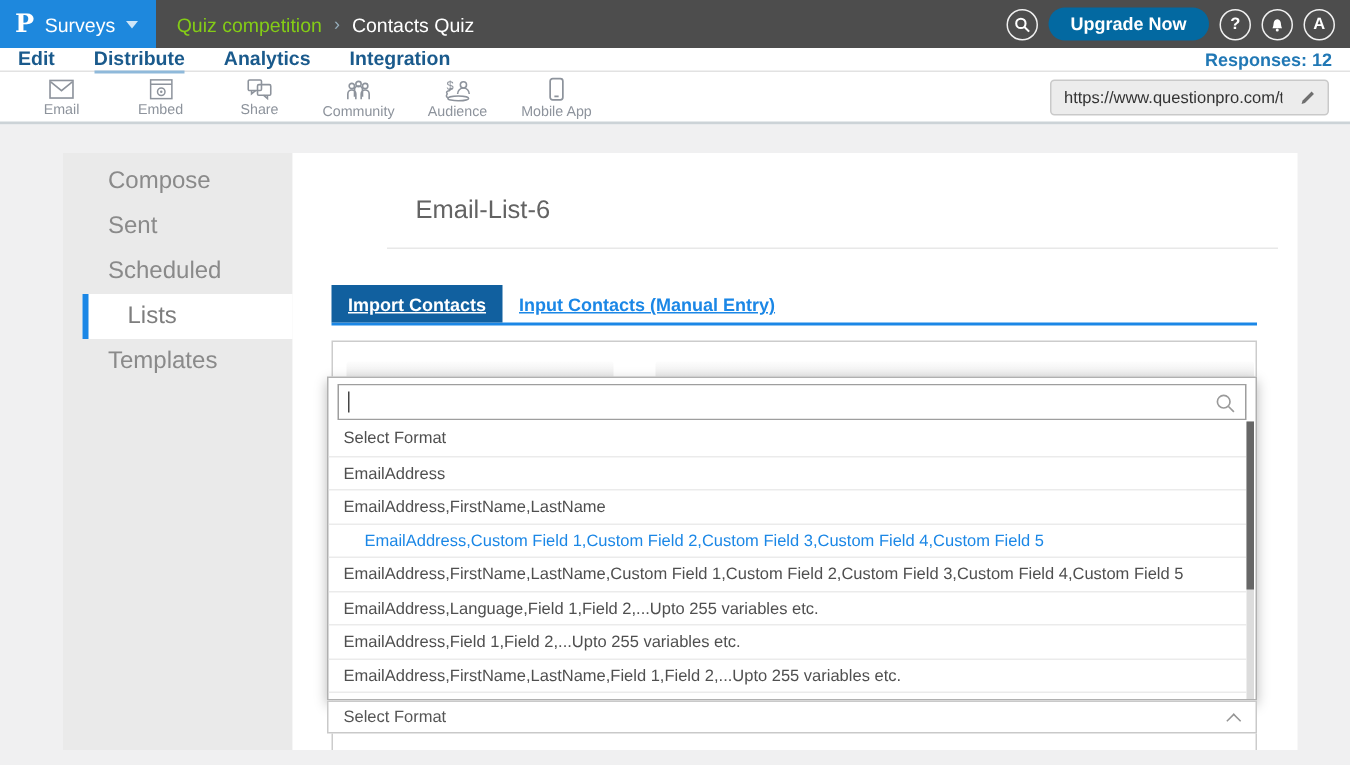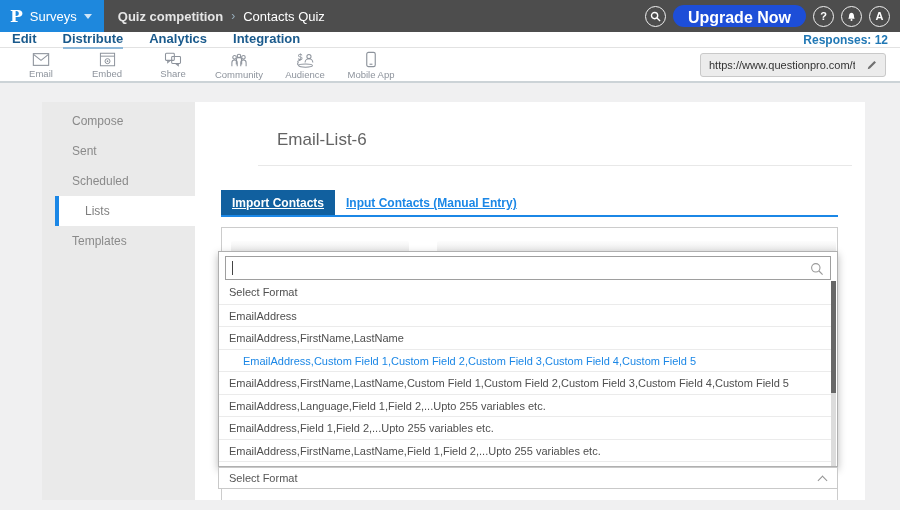--- a/index.html
+++ b/index.html
@@ -6,26 +6,26 @@
   html,body { width:900px; height:510px; overflow:hidden; }
   body { font-family:"Liberation Sans", sans-serif; background:#f0f0f1; }
 
   
   .topbar { height:32px; background:#4d4d4d; display:flex; align-items:center; }
   .logo-block { height:32px; background:#1e88dd; display:flex; align-items:center; gap:7px; padding:0 12px 0 10px; cursor:pointer; }
   .logo-p { color:#fff; font-size:17px; font-weight:bold; font-family:"DejaVu Serif", serif; }
   .logo-label { color:#fff; font-size:13px; }
   .caret-down { width:0; height:0; border-left:4px solid transparent; border-right:4px solid transparent; border-top:5px solid #cfe6f8; }
   .breadcrumb { display:flex; align-items:center; gap:8px; margin-left:14px; font-size:13px; }
-  .crumb-parent { color:#e5e5e5;font-weight:bold; }
+  .crumb-parent { color:#84cc16; }
   .crumb-sep { color:#97aebc; font-size:12px; }
   .crumb-current { color:#ffffff; }
   .topbar-right { margin-left:auto; display:flex; align-items:center; gap:7px; padding-right:10px; }
   .circle-btn { width:21px; height:21px; border:1.5px solid #f0f0f0; border-radius:50%; display:flex; align-items:center; justify-content:center; color:#fff; font-size:11px; font-weight:bold; cursor:pointer; }
-  .upgrade-btn { background:#1d4ed8; color:#fff; font-size:16px; font-weight:bold; border:none; border-radius:12px; padding:4px 15px; height:22px; cursor:pointer; }
+  .upgrade-btn { background:#0369a1; color:#fff; font-size:12px; font-weight:bold; border:none; border-radius:12px; padding:4px 15px; height:22px; cursor:pointer; }
 
   
   .navbar { height:16px; background:#fff; border-bottom:1px solid #e2e2e2; display:flex; align-items:center; padding:0 12px; }
   .nav-tabs { display:flex; gap:26px; }
   .nav-tab { font-size:13px; font-weight:600; color:#1a5a8c; cursor:pointer; padding-bottom:1px; }
   .nav-tab.active { border-bottom:2px solid #8fb9da; }
   .responses { margin-left:auto; font-size:12px; font-weight:600; color:#2178b5; }
 
   
   .toolbar { height:35px; background:#fff; border-bottom:2px solid #ccd3d7; display:flex; align-items:center; padding-left:8px; }
@@ -36,21 +36,21 @@
   .url-group { display:flex; align-items:center; background:#ececec; border:1px solid #c9c9c9; border-radius:3px; height:24px; overflow:hidden; }
   .url-input { width:158px; border:none; background:transparent; font-size:11px; color:#333; padding:0 4px 0 8px; font-family:"Liberation Sans", sans-serif; outline:none; }
   .pencil-btn { width:26px; height:100%; display:flex; align-items:center; justify-content:center; cursor:pointer; }
   .preview-btn { background:#2186d9; border:none; border-radius:3px; height:24px; color:#fff; font-size:12px; display:flex; align-items:center; gap:6px; padding:0 12px; cursor:pointer; }
 
   
   .page-body { position:relative; height:417px; background:#f0f0f1; }
   .card { position:absolute; left:42px; right:35px; top:19px; bottom:0; display:flex; }
 
   .sidebar { width:153px; background:#eaeaea; padding-top:4px; }
-  .side-item { height:30px; line-height:30px; padding-left:26px; font-size:12px; color:#8a8a8a; border-left:4px solid transparent; cursor:pointer; }
+  .side-item { height:30px; line-height:30px; padding-left:26px; font-size:16px; color:#8a8a8a; border-left:4px solid transparent; cursor:pointer; }
   .side-item.active { background:#fff; border-left-color:#1b87e6; color:#7e7e7e;margin-left:13px; }
 
   .content { flex:1; background:#fff; position:relative; overflow:hidden; }
   .list-title { position:absolute; left:82px; top:28px; font-size:17px; color:#636363; }
   .title-rule { position:absolute; left:63px; right:13px; top:63px; border-top:1px solid #e8e8e8; }
 
   .ctabs { position:absolute; left:26px; right:27px; top:88px; border-bottom:2px solid #1b87e6; display:flex; }
   .ctab { font-size:12px; font-weight:bold; padding:6px 11px 5px; cursor:pointer;text-decoration:underline; }
   .ctab.active { background:#11609f; color:#fff; }
   .ctab.inactive { color:#1b87e6; }

